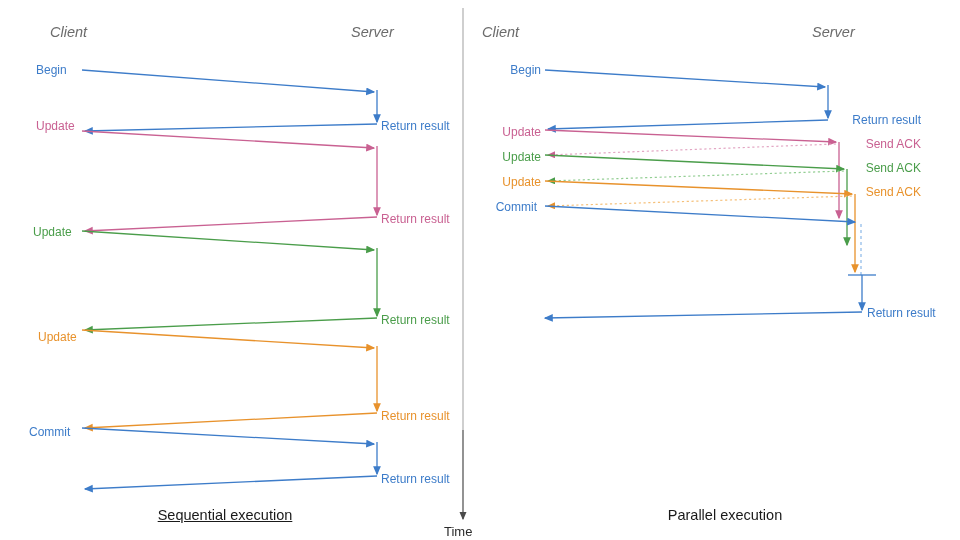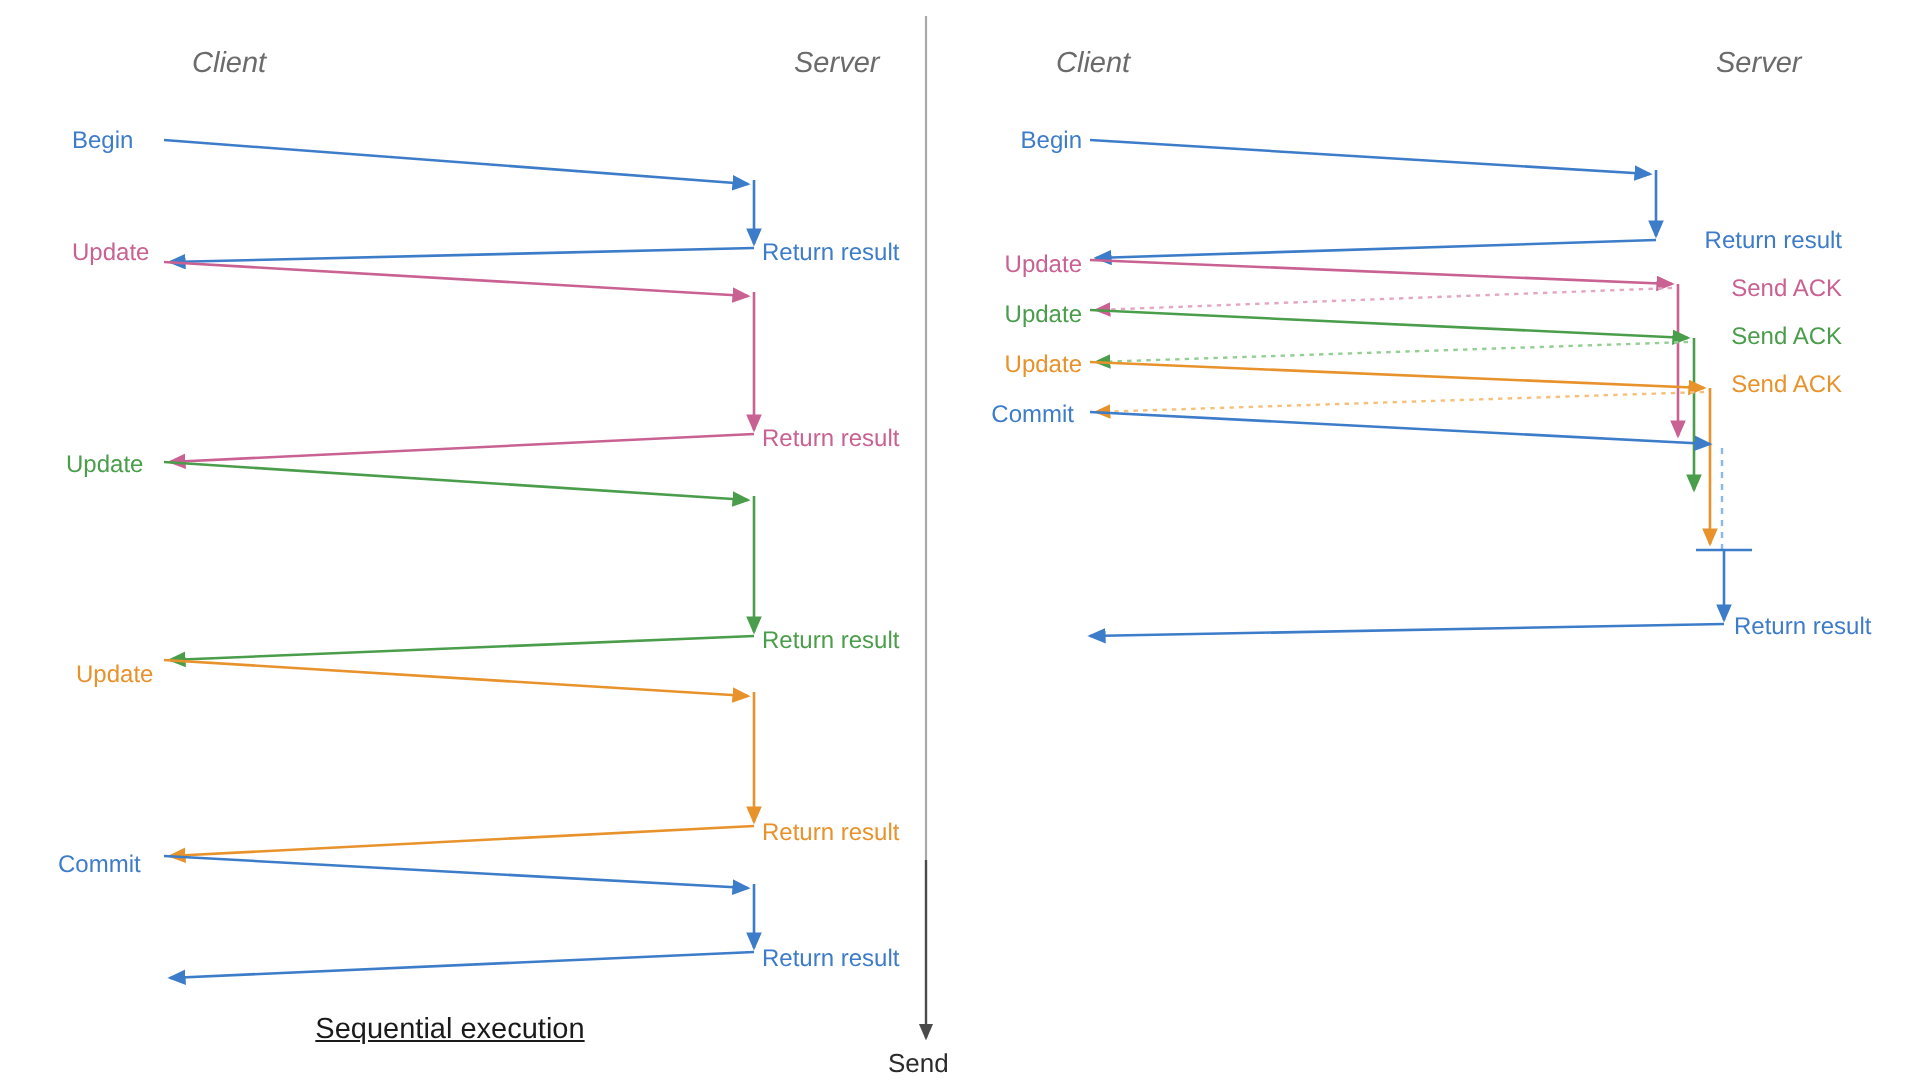--- a/index.html
+++ b/index.html
@@ -25,21 +25,20 @@
     width: 960px;
     height: 540px;
     display: block;
   }
   .lane-header {
     position: absolute;
     font-style: italic;
     font-size: 14.5px;
     color: #6b6b6b;
     white-space: nowrap;
-    margin-left: 46px;
   }
   .msg-label {
     position: absolute;
     font-size: 12px;
     white-space: nowrap;
   }
   .msg-label.right-align {
     text-align: right;
   }
   .panel-caption {
@@ -150,31 +149,32 @@
   <div class="msg-label" style="left:29px; top:425px; color:#3d7cc9;">Commit</div>
 
   <div class="msg-label" style="left:381px; top:119px; color:#3d7cc9;">Return result</div>
   <div class="msg-label" style="left:381px; top:212px; color:#c96192;">Return result</div>
   <div class="msg-label" style="left:381px; top:313px; color:#4a9d4a;">Return result</div>
   <div class="msg-label" style="left:381px; top:409px; color:#e8922c;">Return result</div>
   <div class="msg-label" style="left:381px; top:472px; color:#3d7cc9;">Return result</div>
 
   <div class="panel-caption" style="left:60px; top:507px; width:330px;text-decoration:underline;">Sequential execution</div>
 
-  <div class="time-label" style="left:444px; top:524px;">Send</div>
+  <div class="time-label" style="left:444px; top:524px;">Time</div>
 
   <div class="lane-header" style="left:482px; top:24px;">Client</div>
   <div class="lane-header" style="left:812px; top:24px;">Server</div>
 
   <div class="msg-label right-align" style="left:440px; top:63px; width:101px; color:#3d7cc9;">Begin</div>
   <div class="msg-label right-align" style="left:440px; top:125px; width:101px; color:#c96192;">Update</div>
   <div class="msg-label right-align" style="left:440px; top:150px; width:101px; color:#4a9d4a;">Update</div>
   <div class="msg-label right-align" style="left:440px; top:175px; width:101px; color:#e8922c;">Update</div>
   <div class="msg-label right-align" style="left:436px; top:200px; width:101px; color:#3d7cc9;">Commit</div>
 
   <div class="msg-label right-align" style="left:801px; top:113px; width:120px; color:#3d7cc9;">Return result</div>
   <div class="msg-label right-align" style="left:801px; top:137px; width:120px; color:#c96192;">Send ACK</div>
   <div class="msg-label right-align" style="left:801px; top:161px; width:120px; color:#4a9d4a;">Send ACK</div>
   <div class="msg-label right-align" style="left:801px; top:185px; width:120px; color:#e8922c;">Send ACK</div>
   <div class="msg-label" style="left:867px; top:306px; color:#3d7cc9;">Return result</div>
 
+  <div class="panel-caption" style="left:565px; top:507px; width:320px;">Parallel execution</div>
 
 </div>
 
 </body></html>

